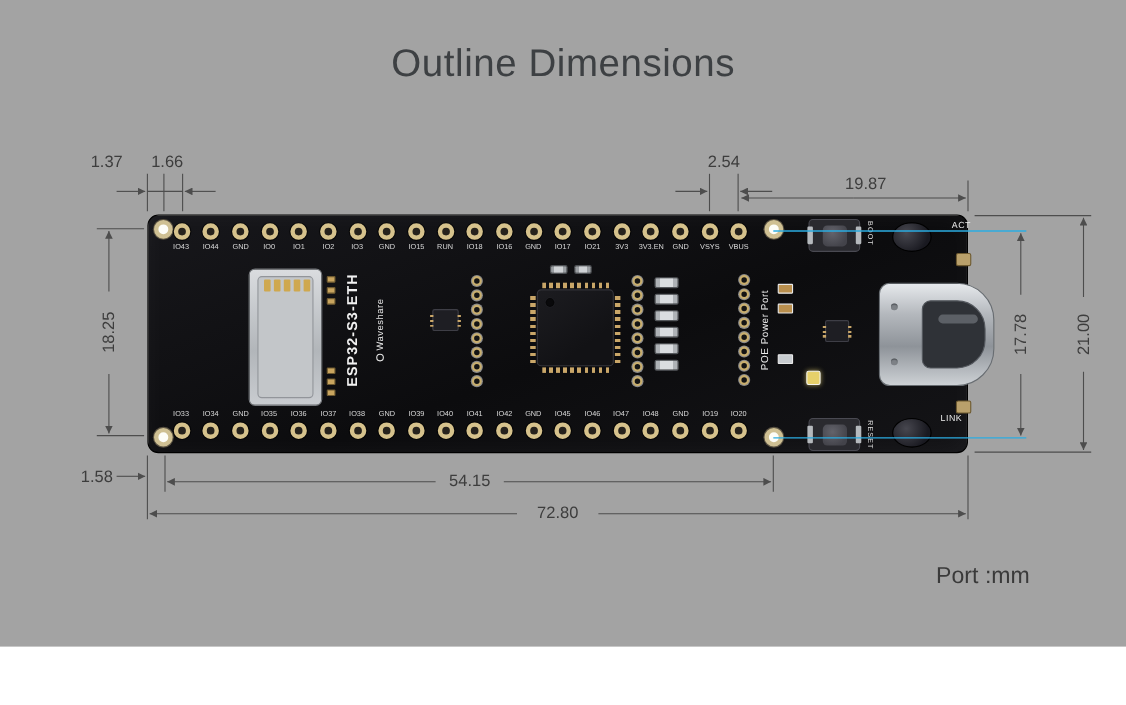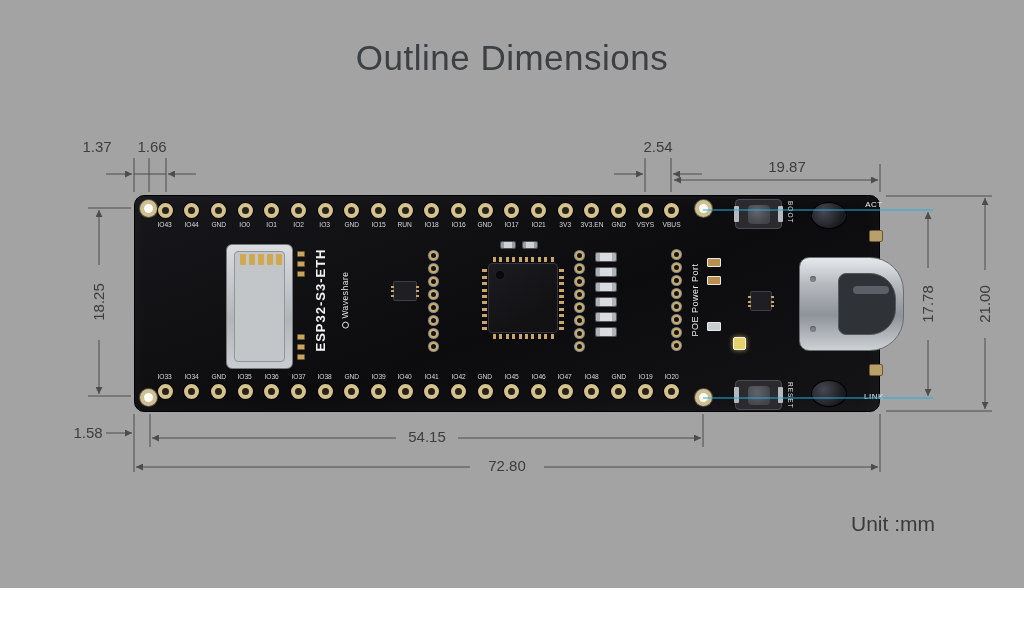--- a/index.html
+++ b/index.html
@@ -398,21 +398,21 @@
     <div class="usb">
       <span class="usb-open"></span>
       <span class="usb-tongue"></span>
       <span class="usb-weld" style="left:10px;top:18px;"></span>
       <span class="usb-weld" style="left:10px;bottom:18px;"></span>
     </div>
     <div class="usb-tab" style="left:734px;top:34px;"></div>
     <div class="usb-tab" style="left:734px;top:168px;"></div>
 
     <div class="led-label" style="left:722px;top:4px;width:34px;text-align:center;">ACT</div>
-    <div class="led-label" style="left:720px;top:196px;width:38px;text-align:center;">LINK</div>
+    <div class="led-label" style="left:720px;top:180px;width:38px;">LINK</div>
   </div>
 
   <svg class="overlay" width="1024" height="641" viewBox="0 0 1024 641">
     <defs>
       <marker id="arw" viewBox="0 0 10 10" refX="10" refY="5" markerWidth="7" markerHeight="7" orient="auto">
         <path d="M0,0 L10,5 L0,10 z" fill="#4d4d4d"></path>
       </marker>
     </defs>
 
     <g class="dim">
@@ -483,14 +483,14 @@
     <text class="dimtext" x="427" y="442" text-anchor="middle">54.15</text>
 
     <g class="dim">
       <line x1="880" y1="414" x2="880" y2="472"></line>
       <line x1="470" y1="467" x2="136" y2="467" marker-end="url(#arw)"></line>
       <line x1="544" y1="467" x2="878" y2="467" marker-end="url(#arw)"></line>
     </g>
     <text class="dimtext" x="507" y="471" text-anchor="middle">72.80</text>
   </svg>
 
-  <div class="unit">Unit :mm</div>
+  <div class="unit">Port :mm</div>
 </div>
 
 </body></html>

